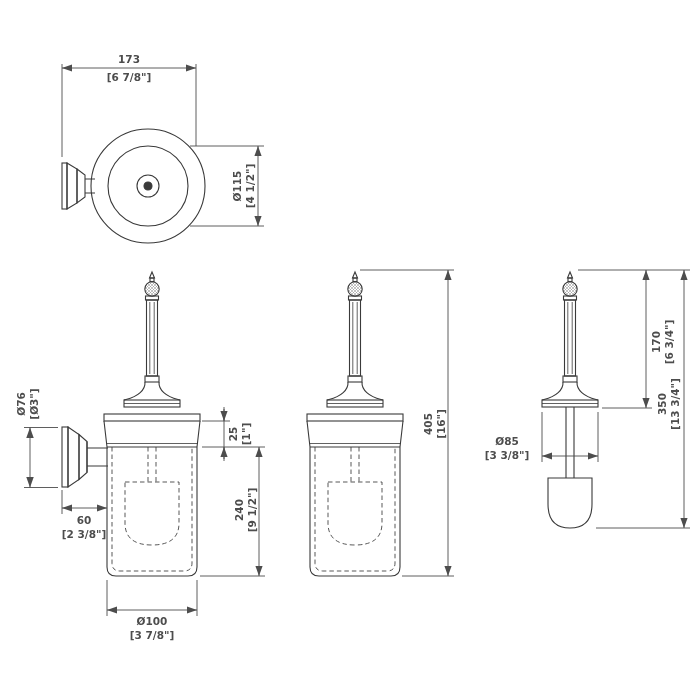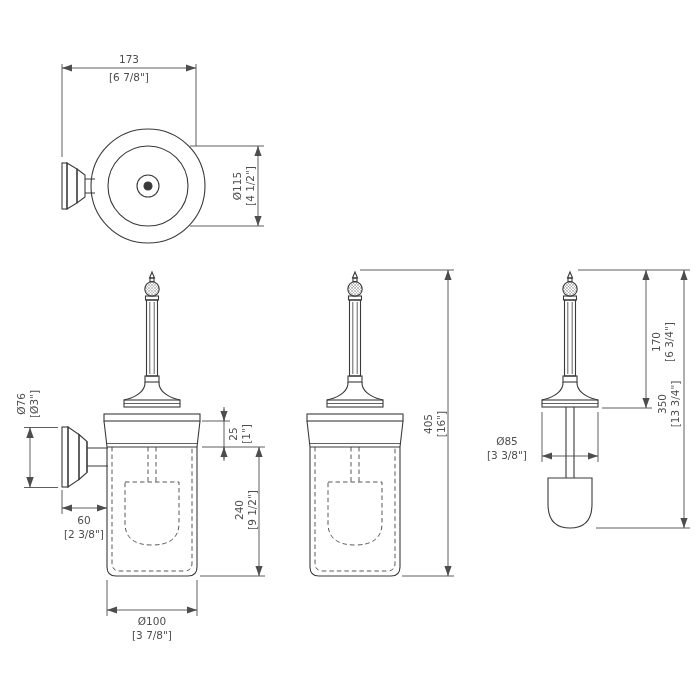--- a/index.html
+++ b/index.html
@@ -1,18 +1,18 @@
 <!DOCTYPE html>
 <html><head>
 <meta charset="utf-8">
 <title>Technical Drawing</title>
 <style>
   html,body{margin:0;padding:0;background:#ffffff;}
   .canvas{width:700px;height:700px;background:#ffffff;position:relative;overflow:hidden;
-          font-family:"DejaVu Sans", sans-serif;}
+          font-family:"DejaVu Sans", sans-serif;font-weight:bold;}
   svg{display:block;}
   .draw{stroke:#3a3a3a;stroke-width:1.1;fill:none;stroke-linejoin:miter;stroke-linecap:butt;}
   .dim{stroke:#4d4d4d;stroke-width:0.9;fill:none;}
   .dim-text{fill:#4d4d4d;font-size:10.5px;stroke:none;font-family:"DejaVu Sans", sans-serif;}
   .mid{text-anchor:middle;}
 </style>
 </head>
 <body>
 
 <div class="canvas">

